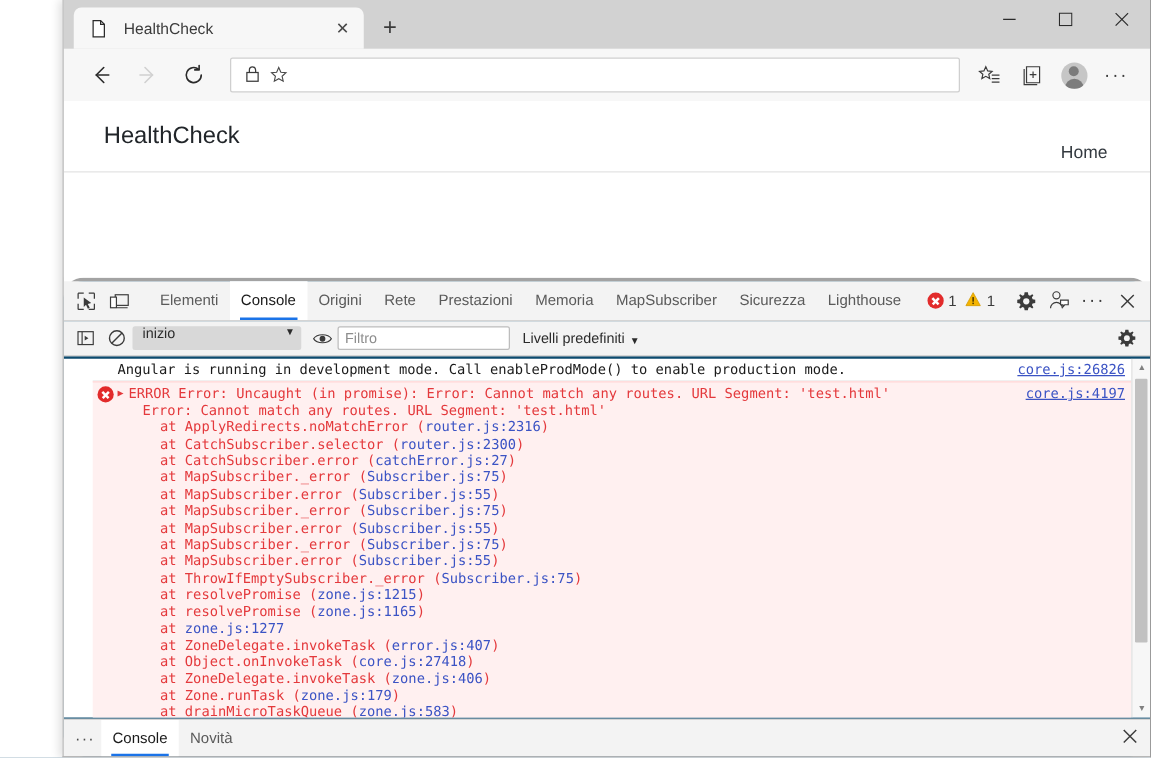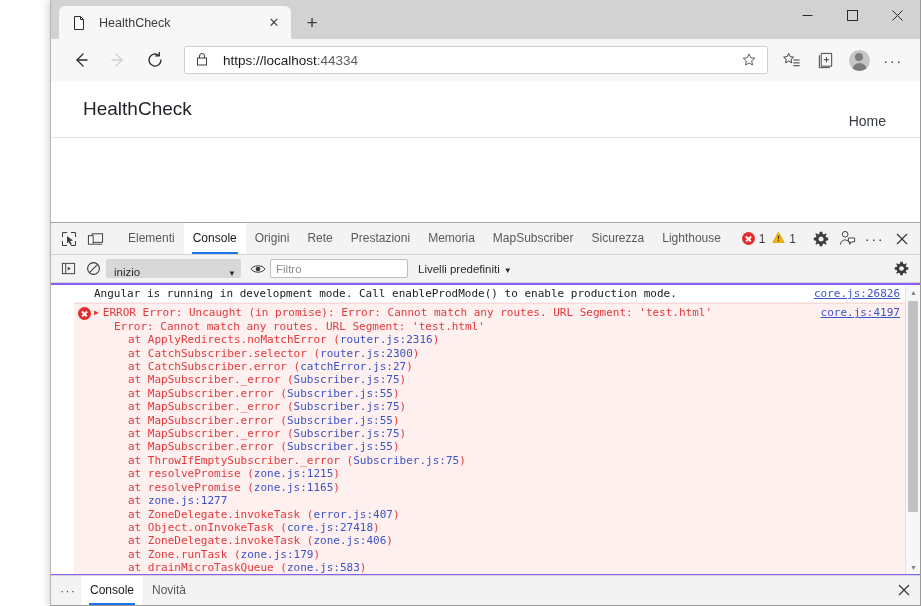--- a/index.html
+++ b/index.html
@@ -169,22 +169,23 @@
   }
   .brand { font-size: 19px; color: #212529; }
   .navlink { font-size: 14px; color: #343a40; margin-top: 23px; }
 
   
   .devtools {
     position: absolute;
     left: 0; right: 0;
     top: 222px;
     bottom: 0;
-    background: #8b5cf6;
-    border-top: 1px solid #a3a3a3;
+    background: #0c4a6e;
+    border-top: 3px solid #a3a3a3;
+    border-radius: 16px;
   }
   .dt-tabbar {
     height: 32px;
     display: flex;
     align-items: center;
     background: #f3f3f3;
     border-bottom: 1px solid #d4d4d4;
     padding-left: 4px;
     box-sizing: border-box;
   }
@@ -253,21 +254,21 @@
     display: flex; align-items: center; justify-content: center;
     flex: 0 0 25px;
   }
   .ctx-select {
     height: 19px;
     background: #d8d8d8;
     border: none;
     border-radius: 2px;
     min-width: 135px;
     display: flex;
-    align-items: flex-end;
+    align-items: flex-start;
     justify-content: space-between;
     padding: 0 5px 0 8px;
     box-sizing: border-box;
     font-size: 11.5px;
     color: #2b2b2b;
     margin-right: 4px;
   }
   .filter-input {
     width: 138px;
     height: 19px;
@@ -479,21 +480,20 @@
           <path d="M13.3 1.4 L13.3 4.9 L9.8 4.9" fill="none" stroke="#2b2b2b" stroke-width="1.3" stroke-linecap="round" stroke-linejoin="round"></path>
         </svg>
       </div>
       <div class="urlbox">
         <span class="url-lock">
           <svg width="14" height="14" viewBox="0 0 14 14">
             <rect x="2.5" y="6" width="9" height="7" fill="none" stroke="#3b3b3b" stroke-width="1"></rect>
             <path d="M4.5 6 V4 a2.5 2.5 0 0 1 5 0 V6" fill="none" stroke="#3b3b3b" stroke-width="1"></path>
           </svg>
         </span>
-        <span class="url-text"><b>https://localhost</b><span>:44334</span></span>
         <span class="url-star">
           <svg width="16" height="16" viewBox="0 0 18 18">
             <path d="M9 2.2 L10.9 6.5 L15.5 7 L12 10.1 L13 14.6 L9 12.3 L5 14.6 L6 10.1 L2.5 7 L7.1 6.5 Z" fill="none" stroke="#4a4a4a" stroke-width="1"></path>
           </svg>
         </span>
       </div>
       <div class="tb-icon">
         <svg width="19" height="19" viewBox="0 0 20 20">
           <path d="M7 2.5 L8.6 6 L12.3 6.4 L9.5 8.9 L10.3 12.5 L7 10.6 L3.7 12.5 L4.5 8.9 L1.7 6.4 L5.4 6 Z" fill="none" stroke="#3b3b3b" stroke-width="1"></path>
           <line x1="12" y1="9.5" x2="18.5" y2="9.5" stroke="#3b3b3b" stroke-width="1.1"></line>

